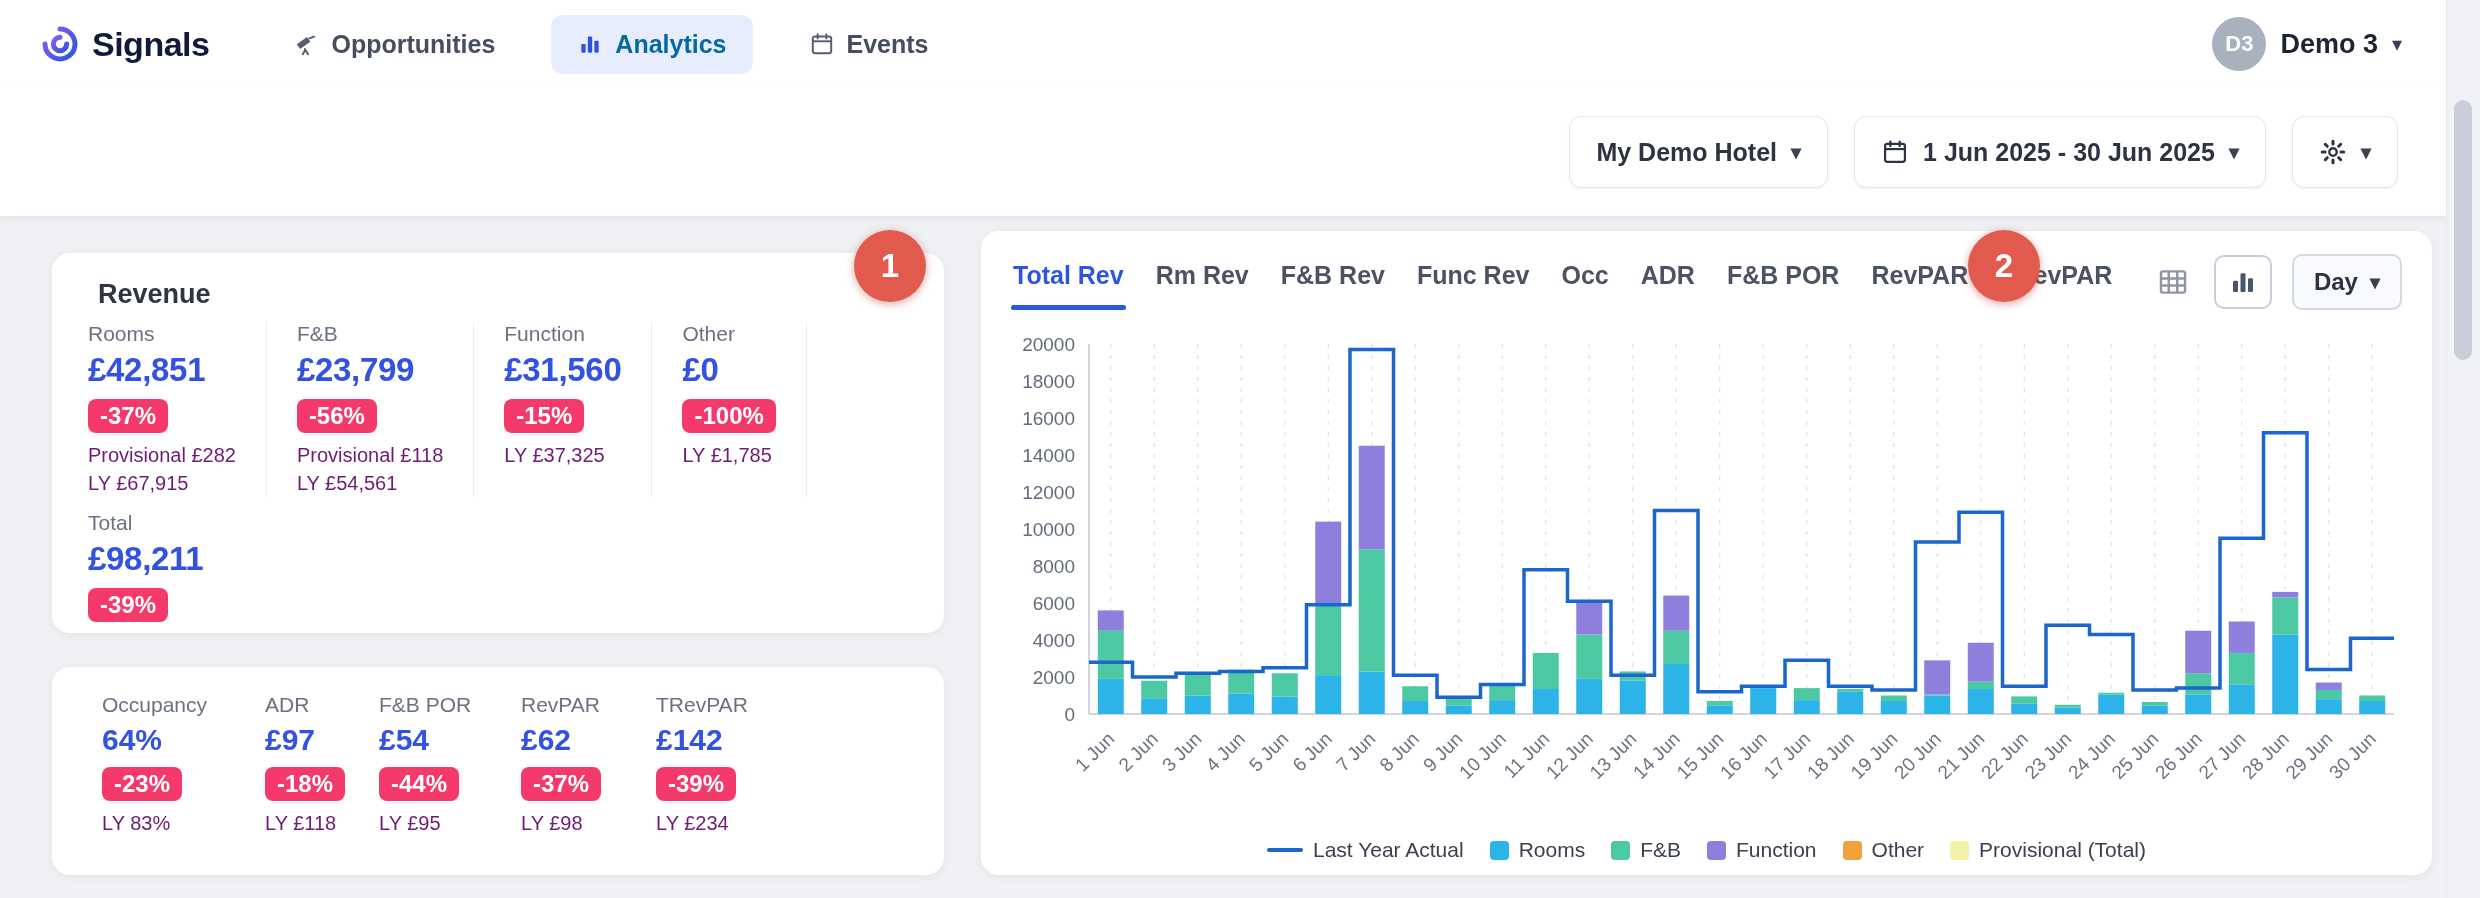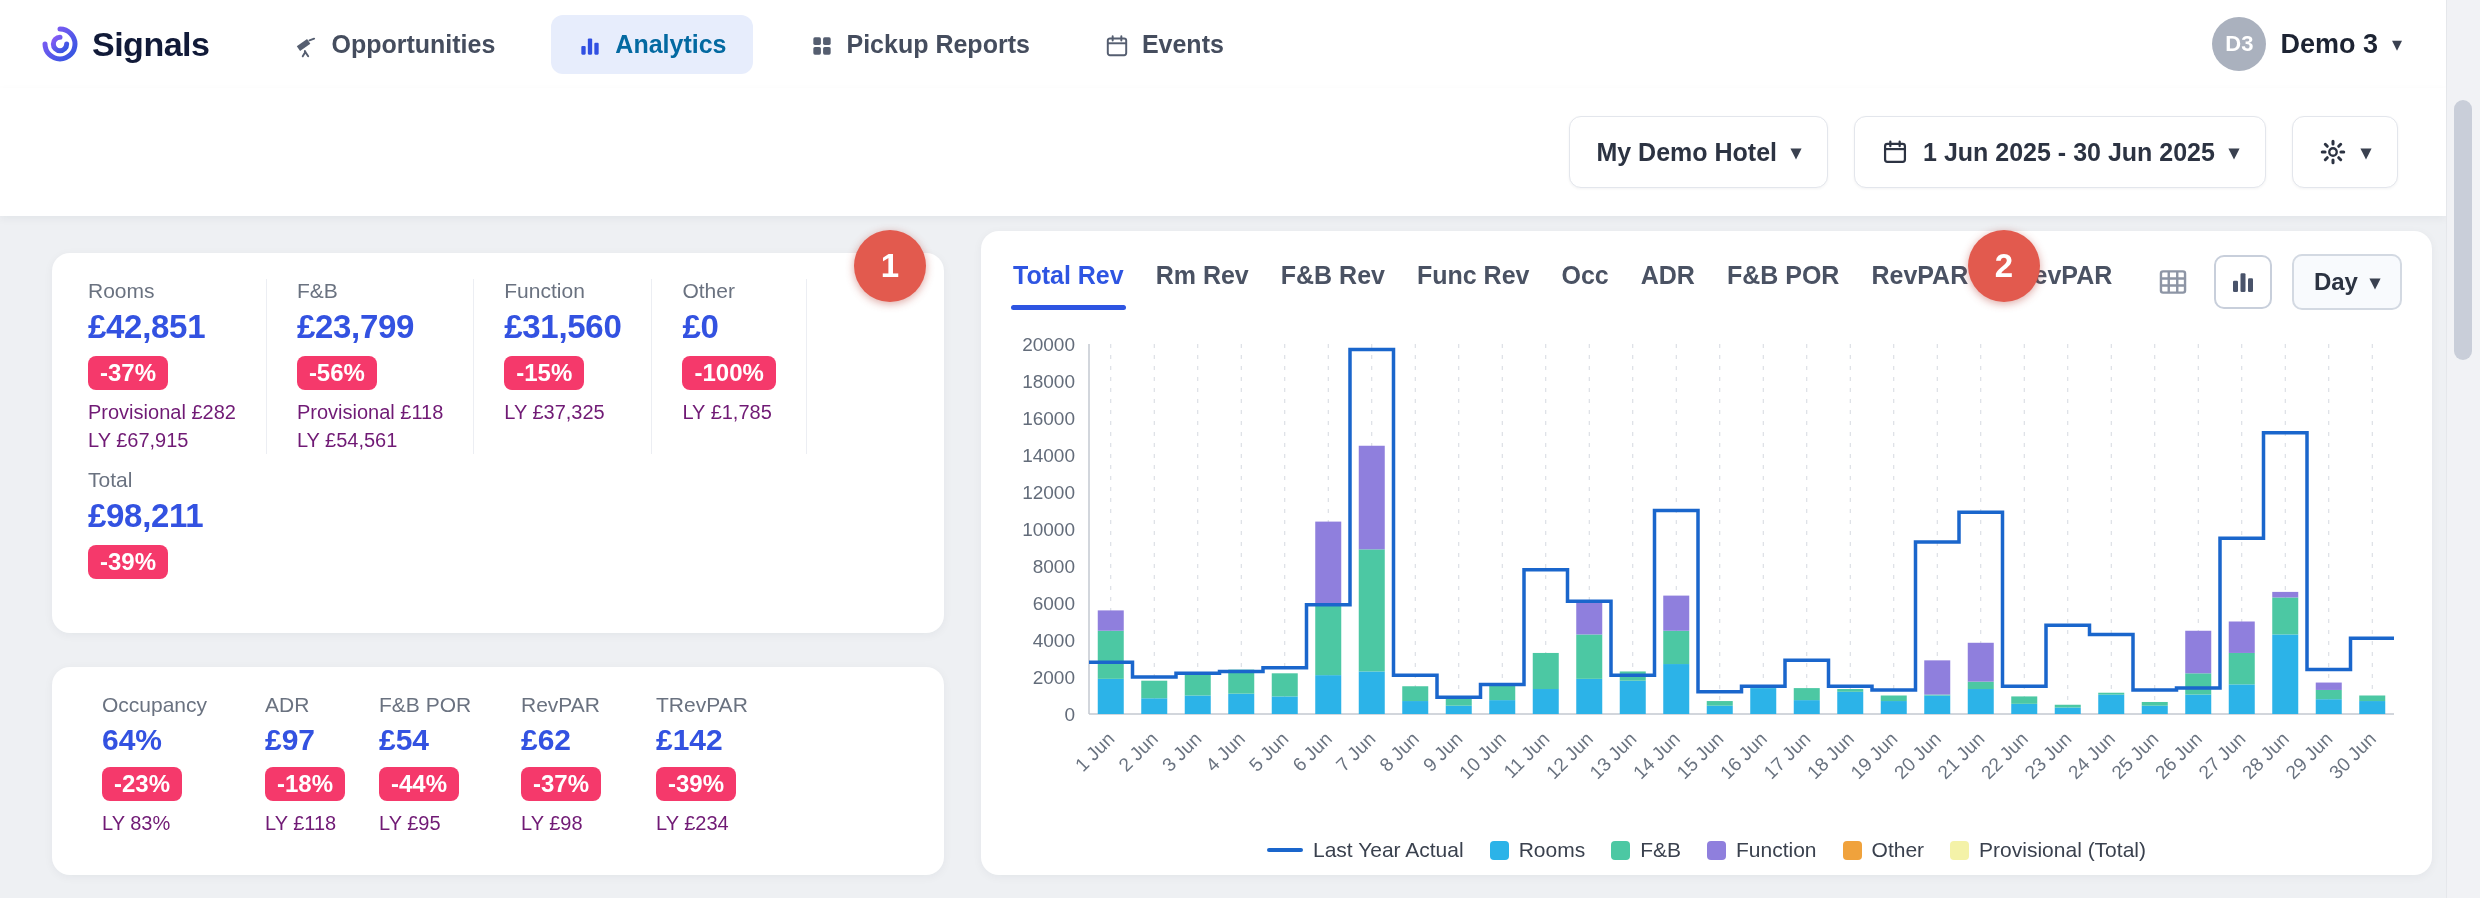--- a/index.html
+++ b/index.html
@@ -10,21 +10,21 @@
 
   
   .scrollbar { position:absolute; top:0; right:0; width:34px; height:898px; background:#f1f2f5; border-left:1px solid #e5e7eb; }
   .scrollbar .thumb { position:absolute; left:7px; top:100px; width:18px; height:260px; border-radius:9px; background:#c9ced9; }
 
   
   .navbar { display:flex; align-items:center; height:88px; background:#fff; padding:0 44px 0 40px; box-shadow:0 1px 0 #edeef2; }
   .brand { display:flex; align-items:center; gap:12px; margin-right:66px; cursor:pointer; }
   .brand-name { font-size:34px; font-weight:700; color:#111a38; letter-spacing:-.5px; }
   .nav { display:flex; align-items:center; gap:38px; }
-  .nav-item { display:flex; align-items:flex-end; gap:12px; font-size:25px; font-weight:600; color:#454d5e; padding:15px 18px; border-radius:12px; cursor:pointer; text-decoration:none; }
+  .nav-item { display:flex; align-items:center; gap:12px; font-size:25px; font-weight:600; color:#454d5e; padding:15px 18px; border-radius:12px; cursor:pointer; text-decoration:none; }
   .nav-item .nic { display:flex; align-items:center; color:#555e70; }
   .nav-item.active { background:#e7edfc; color:#0369a1; padding:15px 26px; }
   .nav-item.active .nic { color:#3150e2; }
   .user { margin-left:auto; display:flex; align-items:center; gap:14px; cursor:pointer; }
   .avatar { width:54px; height:54px; border-radius:50%; background:#aab1be; color:#fff; font-size:22px; font-weight:700; display:flex; align-items:center; justify-content:center; }
   .user-name { font-size:27px; font-weight:700; color:#1d2433; }
   .chev { font-size:20px; color:#3a4150; line-height:1; }
 
   
   .page-header { display:flex; align-items:center; height:128px; background:#fff; padding:0 48px 0 72px; box-shadow:0 3px 8px rgba(25,35,60,.05); position:relative; }
@@ -109,33 +109,20 @@
                   <rect x="4" y="12" width="4" height="8" rx="1"></rect>
                   <rect x="10" y="5" width="4" height="15" rx="1"></rect>
                   <rect x="16" y="9" width="4" height="11" rx="1"></rect>
                 </g>
               </svg>
           </span>
           <span>Analytics</span>
         </a>
         <a class="nav-item">
           <span class="nic">
-            <svg width="26" height="26" viewBox="0 0 24 24">
-                <g fill="currentColor">
-                  <rect x="4" y="4" width="7" height="7" rx="1.5"></rect>
-                  <rect x="13" y="4" width="7" height="7" rx="1.5"></rect>
-                  <rect x="4" y="13" width="7" height="7" rx="1.5"></rect>
-                  <rect x="13" y="13" width="7" height="7" rx="1.5"></rect>
-                </g>
-              </svg>
-          </span>
-          <span>Pickup Reports</span>
-        </a>
-        <a class="nav-item">
-          <span class="nic">
             <svg width="26" height="26" viewBox="0 0 24 24" fill="none" stroke="currentColor" stroke-width="1.8">
                 <rect x="3.5" y="5" width="17" height="15.5" rx="2"></rect>
                 <path d="M3.5 9.5h17"></path>
                 <path d="M8 3v4M16 3v4" stroke-linecap="round"></path>
               </svg>
           </span>
           <span>Events</span>
         </a>
       </nav>
       <div class="user">
@@ -173,20 +160,21 @@
           </span>
           <span class="chev">▾</span>
         </button>
       </div>
     </div>
 
     <main class="main">
       <div class="left-col">
 
         <section class="card revenue-card">
+          <h2 class="card-title">Revenue</h2>
           <div class="metrics-row">
             <div class="metric">
               <div class="metric-label">Rooms</div>
               <div class="metric-value">£42,851</div>
               <div><span class="badge">-37%</span></div>
               <div class="sub">Provisional £282</div>
               <div class="sub">LY £67,915</div>
             </div>
             <div class="metric">
               <div class="metric-label">F&amp;B</div>

